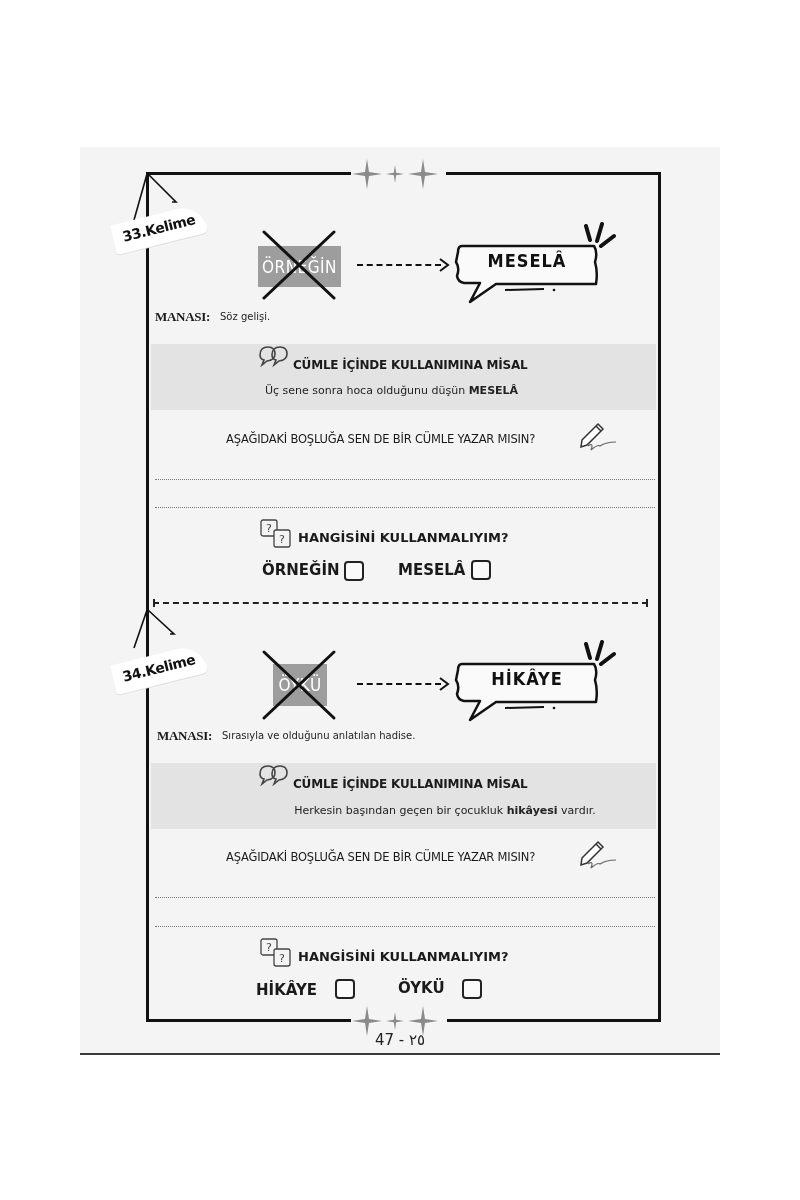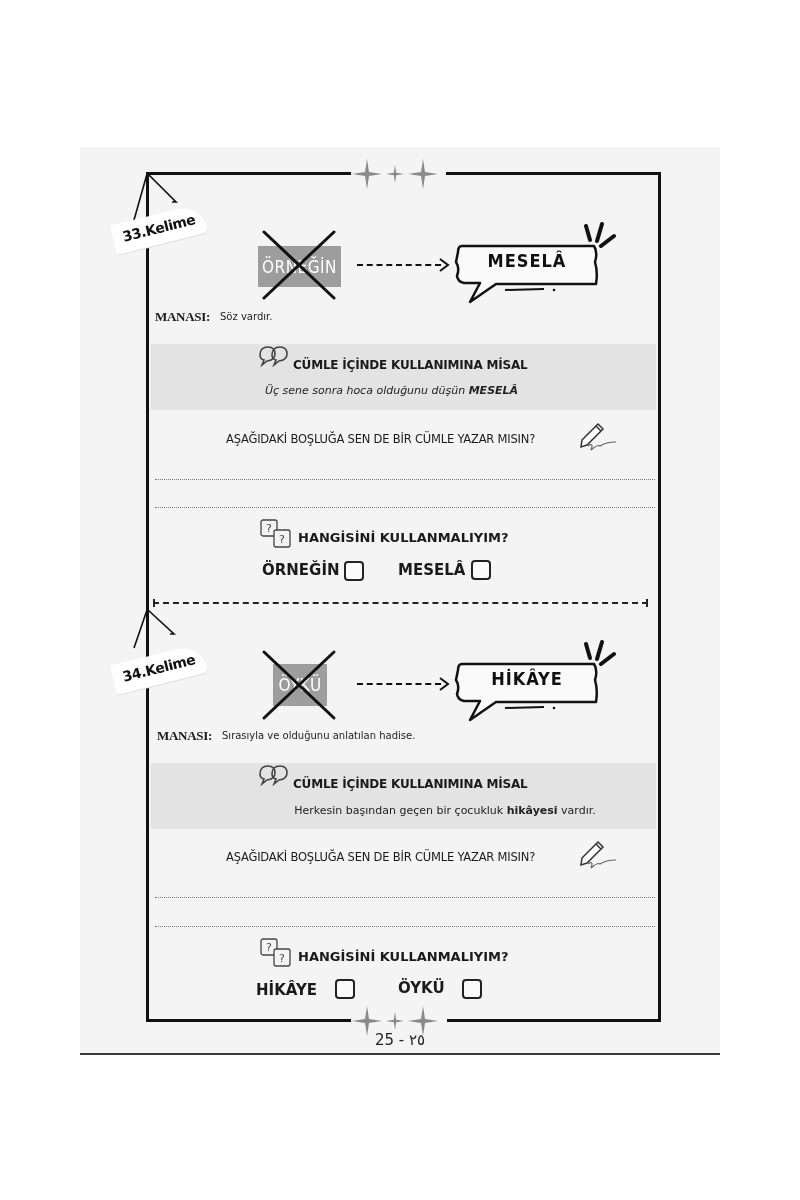--- a/index.html
+++ b/index.html
@@ -90,29 +90,29 @@
 
 <svg class="abs" style="left:450px;top:222px;" width="170" height="84" viewBox="0 0 170 84">
   <path d="M12 24 Q8 24 8 30 L6 40 Q10 46 7 54 Q8 60 14 61 L30 61 L20 80 L46 62 L146 62 Q148 50 145 40 Q148 30 144 24 Z" fill="#fafafa" stroke="#111" stroke-width="2.5" stroke-linejoin="round"></path>
   <path d="M55 68 L94 67" stroke="#111" stroke-width="2"></path>
   <circle cx="104" cy="68" r="1.3" fill="#111"></circle>
   <path d="M136 4 L140 18 M152 2 L147 19 M164 14 L151 24" stroke="#111" stroke-width="4" stroke-linecap="round"></path>
 </svg>
 <div class="bubble-text" style="left:472px;top:250px;width:110px;">MESELÂ</div>
 
 <div class="manasi-label" style="left:155px;top:309px;">MANASI:</div>
-<div class="manasi-text" style="left:220px;top:311px;">Söz vardır.</div>
+<div class="manasi-text" style="left:220px;top:311px;">Söz gelişi.</div>
 
 <div class="band" style="top:344px;height:66px;"></div>
 <svg class="abs" style="left:257px;top:345px;" width="36" height="22" viewBox="0 0 36 22">
   <path d="M3 10 Q3 2 11 2 Q18 2 18 9 Q18 15 10 16 L5 20 L7 15 Q3 14 3 10 Z" fill="none" stroke="#444" stroke-width="1.6"></path>
   <path d="M15 10 Q15 2 23 2 Q30 2 30 9 Q30 15 22 16 L17 20 L19 15 Q15 14 15 10 Z" fill="none" stroke="#444" stroke-width="1.6"></path>
 </svg>
 <div class="band-title" style="left:293px;top:350px;">CÜMLE İÇİNDE KULLANIMINA MİSAL</div>
-<div class="band-example" style="left:151px;top:384px;width:481px;font-style:italic;">
+<div class="band-example" style="left:151px;top:384px;width:481px;">
   <span>Üç sene sonra hoca olduğunu düşün </span><b>MESELÂ</b><span></span>
 </div>
 
 <div class="question" style="left:226px;top:432px;">AŞAĞIDAKİ BOŞLUĞA SEN DE BİR CÜMLE YAZAR MISIN?</div>
 <svg class="abs" style="left:576px;top:420px;" width="60" height="34" viewBox="0 0 60 34">
   <path d="M6 20 L22 4 L27 9 L11 25 L5 27 Z" fill="#fff" stroke="#333" stroke-width="1.5"></path>
   <path d="M20 6 L25 11" stroke="#333" stroke-width="1.5"></path>
   <path d="M12 26 Q18 22 15 30 Q22 24 24 26 Q30 22 40 22" stroke="#666" stroke-width="1.2" fill="none"></path>
 </svg>
 
@@ -189,13 +189,13 @@
   <rect x="15" y="12" width="16" height="17" rx="2" fill="#f4f4f4" stroke="#444" stroke-width="1.3"></rect>
   <text x="23" y="25" font-size="11" text-anchor="middle" fill="#444" font-family="DejaVu Sans, sans-serif">?</text>
 </svg>
 <div class="which" style="left:298px;top:949px;">HANGİSİNİ KULLANMALIYIM?</div>
 
 <div class="opt-label" style="left:256px;top:981px;">HİKÂYE</div>
 <div class="checkbox" style="left:335px;top:979px;"></div>
 <div class="opt-label" style="left:398px;top:979px;">ÖYKÜ</div>
 <div class="checkbox" style="left:462px;top:979px;"></div>
 
-<div class="page-number">25 - ٢٥</div>
+<div class="page-number">47 - ٢٥</div>
 
 </body></html>

